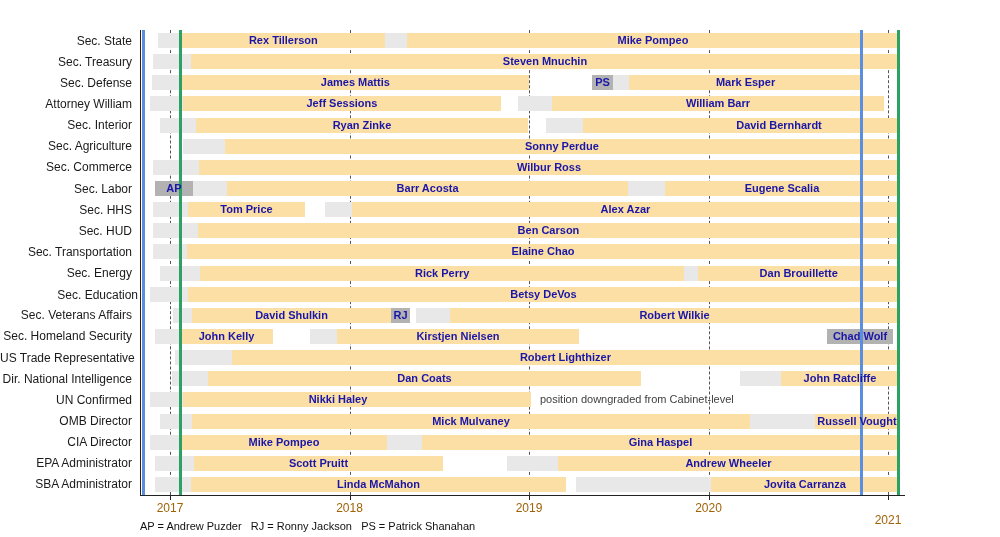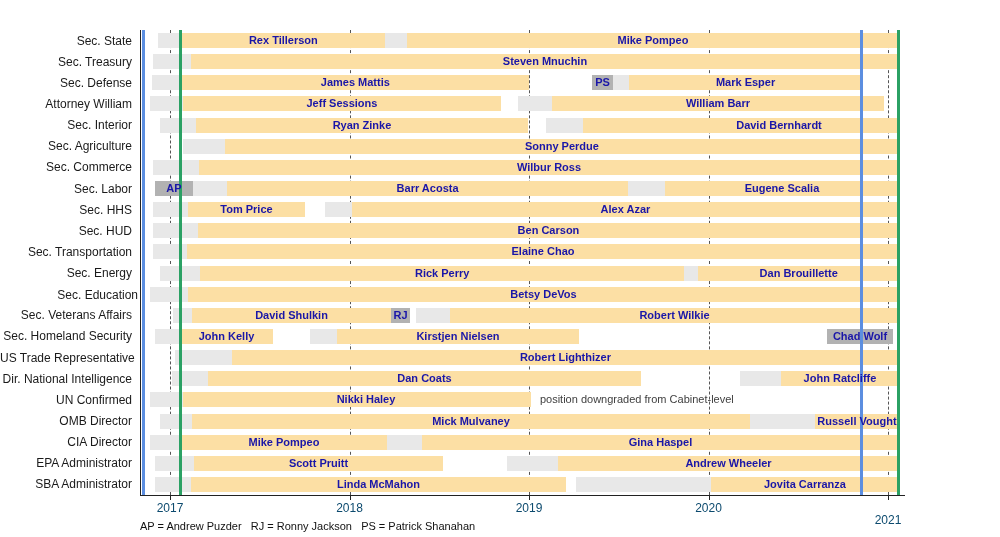--- a/index.html
+++ b/index.html
@@ -6,21 +6,21 @@
   body{width:1000px;height:537px;position:relative;font-family:"Liberation Sans",sans-serif;overflow:hidden;}
   #chart{position:absolute;left:0;top:0;width:1000px;height:537px;}
   .rowlabel{position:absolute;left:0;width:132px;text-align:right;font-size:12px;color:#1a1a1a;line-height:14px;white-space:nowrap;}
   .grid{position:absolute;top:30px;height:465px;width:0;border-left:1px dashed #555;z-index:1;}
   .bar{position:absolute;height:15px;z-index:2;}
   .barlabel{position:absolute;font-size:11px;font-weight:bold;color:#1a16a8;transform:translateX(-50%);white-space:nowrap;line-height:15px;z-index:4;}
   .note{position:absolute;font-size:11px;color:#404040;white-space:nowrap;line-height:15px;z-index:2;}
   .evline{position:absolute;top:30px;height:465px;width:3px;z-index:3;}
   .axis{position:absolute;background:#222;z-index:5;}
   .tick{position:absolute;width:1px;height:4px;background:#222;top:496px;z-index:5;}
-  .yearlabel{position:absolute;top:501px;font-size:12px;color:#0c4a6e;transform:translateX(-50%);}
+  .yearlabel{position:absolute;top:501px;font-size:12px;color:#a16207;transform:translateX(-50%);}
   #legend{position:absolute;left:915px;top:50px;z-index:6;}
   .legend-item{display:flex;align-items:center;margin-bottom:6px;height:13px;}
   .legend-swatch{width:13px;height:13px;margin-right:9px;flex:0 0 13px;}
   .legend-label{font-size:11px;color:#111;white-space:nowrap;}
   #footnote{position:absolute;left:140px;top:520px;font-size:11px;color:#111;white-space:pre;}
 </style>
 </head>
 <body>
 
 <div id="chart">
@@ -138,21 +138,21 @@
       <div class="bar" style="left: 231.928px; top: 350.114px; width: 667.022px; background: rgb(252, 223, 164);"></div>
       <div class="barlabel" style="left: 565.438px; top: 350.114px;">Robert Lighthizer</div>
       <div class="bar" style="left: 171.974px; top: 371.25px; width: 36.0795px; background: rgb(232, 232, 232);"></div>
       <div class="bar" style="left: 208.054px; top: 371.25px; width: 432.954px; background: rgb(252, 223, 164);"></div>
       <div class="barlabel" style="left: 424.531px; top: 371.25px;">Dan Coats</div>
       <div class="bar" style="left: 739.912px; top: 371.25px; width: 41.1055px; background: rgb(232, 232, 232);"></div>
       <div class="bar" style="left: 781.018px; top: 371.25px; width: 117.931px; background: rgb(252, 223, 164);"></div>
       <div class="barlabel" style="left: 839.984px; top: 371.25px;">John Ratcliffe</div>
       <div class="bar" style="left: 150.075px; top: 392.386px; width: 32.8485px; background: rgb(232, 232, 232);"></div>
       <div class="bar" style="left: 182.924px; top: 392.386px; width: 348.05px; background: rgb(252, 223, 164);"></div>
-      <div class="barlabel" style="left: 366px; top: 392.386px;">Nikki Haley</div>
+      <div class="barlabel" style="left: 338px; top: 392.386px;">Nikki Haley</div>
       <div class="note" style="left: 539.949px; top: 392.386px;">position downgraded from Cabinet-level</div>
       <div class="bar" style="left: 159.948px; top: 413.523px; width: 32.1305px; background: rgb(232, 232, 232);"></div>
       <div class="bar" style="left: 192.078px; top: 413.523px; width: 557.886px; background: rgb(252, 223, 164);"></div>
       <div class="barlabel" style="left: 471.022px; top: 413.523px;">Mick Mulvaney</div>
       <div class="bar" style="left: 749.964px; top: 413.523px; width: 64.979px; background: rgb(232, 232, 232);"></div>
       <div class="bar" style="left: 814.943px; top: 413.523px; width: 84.006px; background: rgb(252, 223, 164);"></div>
       <div class="barlabel" style="left: 856.946px; top: 413.523px;">Russell Vought</div>
       <div class="bar" style="left: 150.075px; top: 434.659px; width: 30.874px; background: rgb(232, 232, 232);"></div>
       <div class="bar" style="left: 180.949px; top: 434.659px; width: 206.066px; background: rgb(252, 223, 164);"></div>
       <div class="barlabel" style="left: 283.982px; top: 434.659px;">Mike Pompeo</div>

